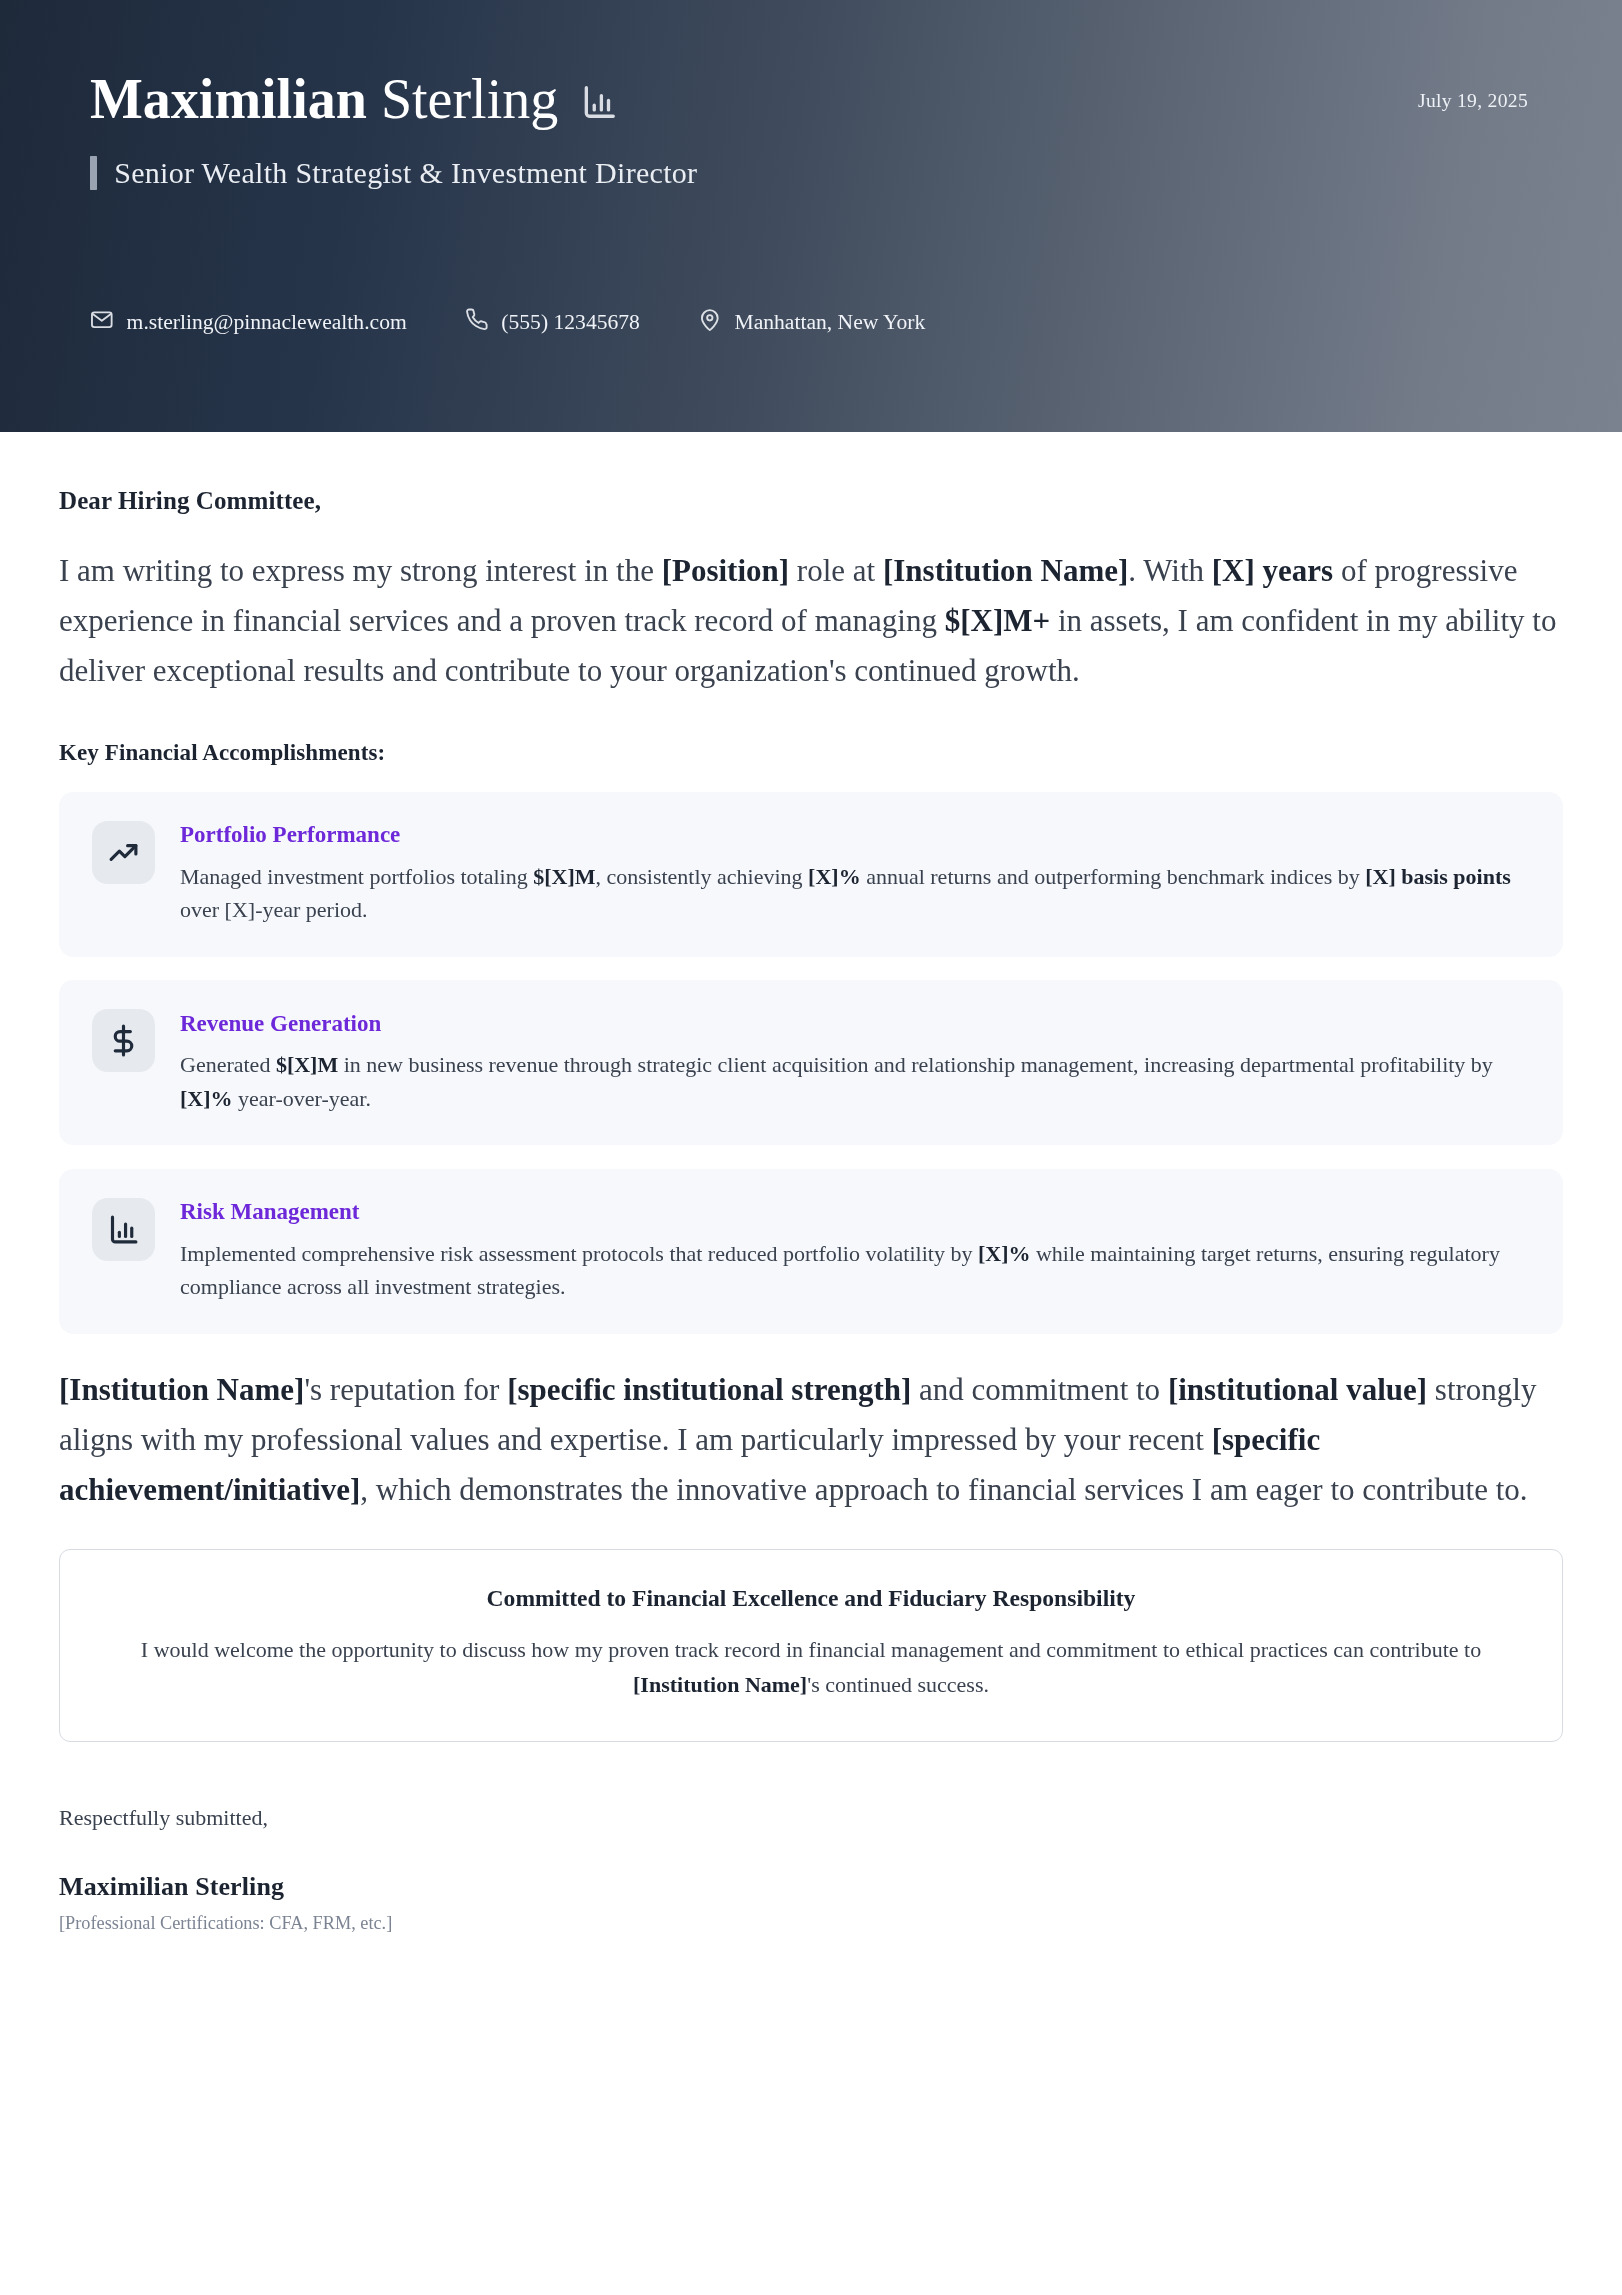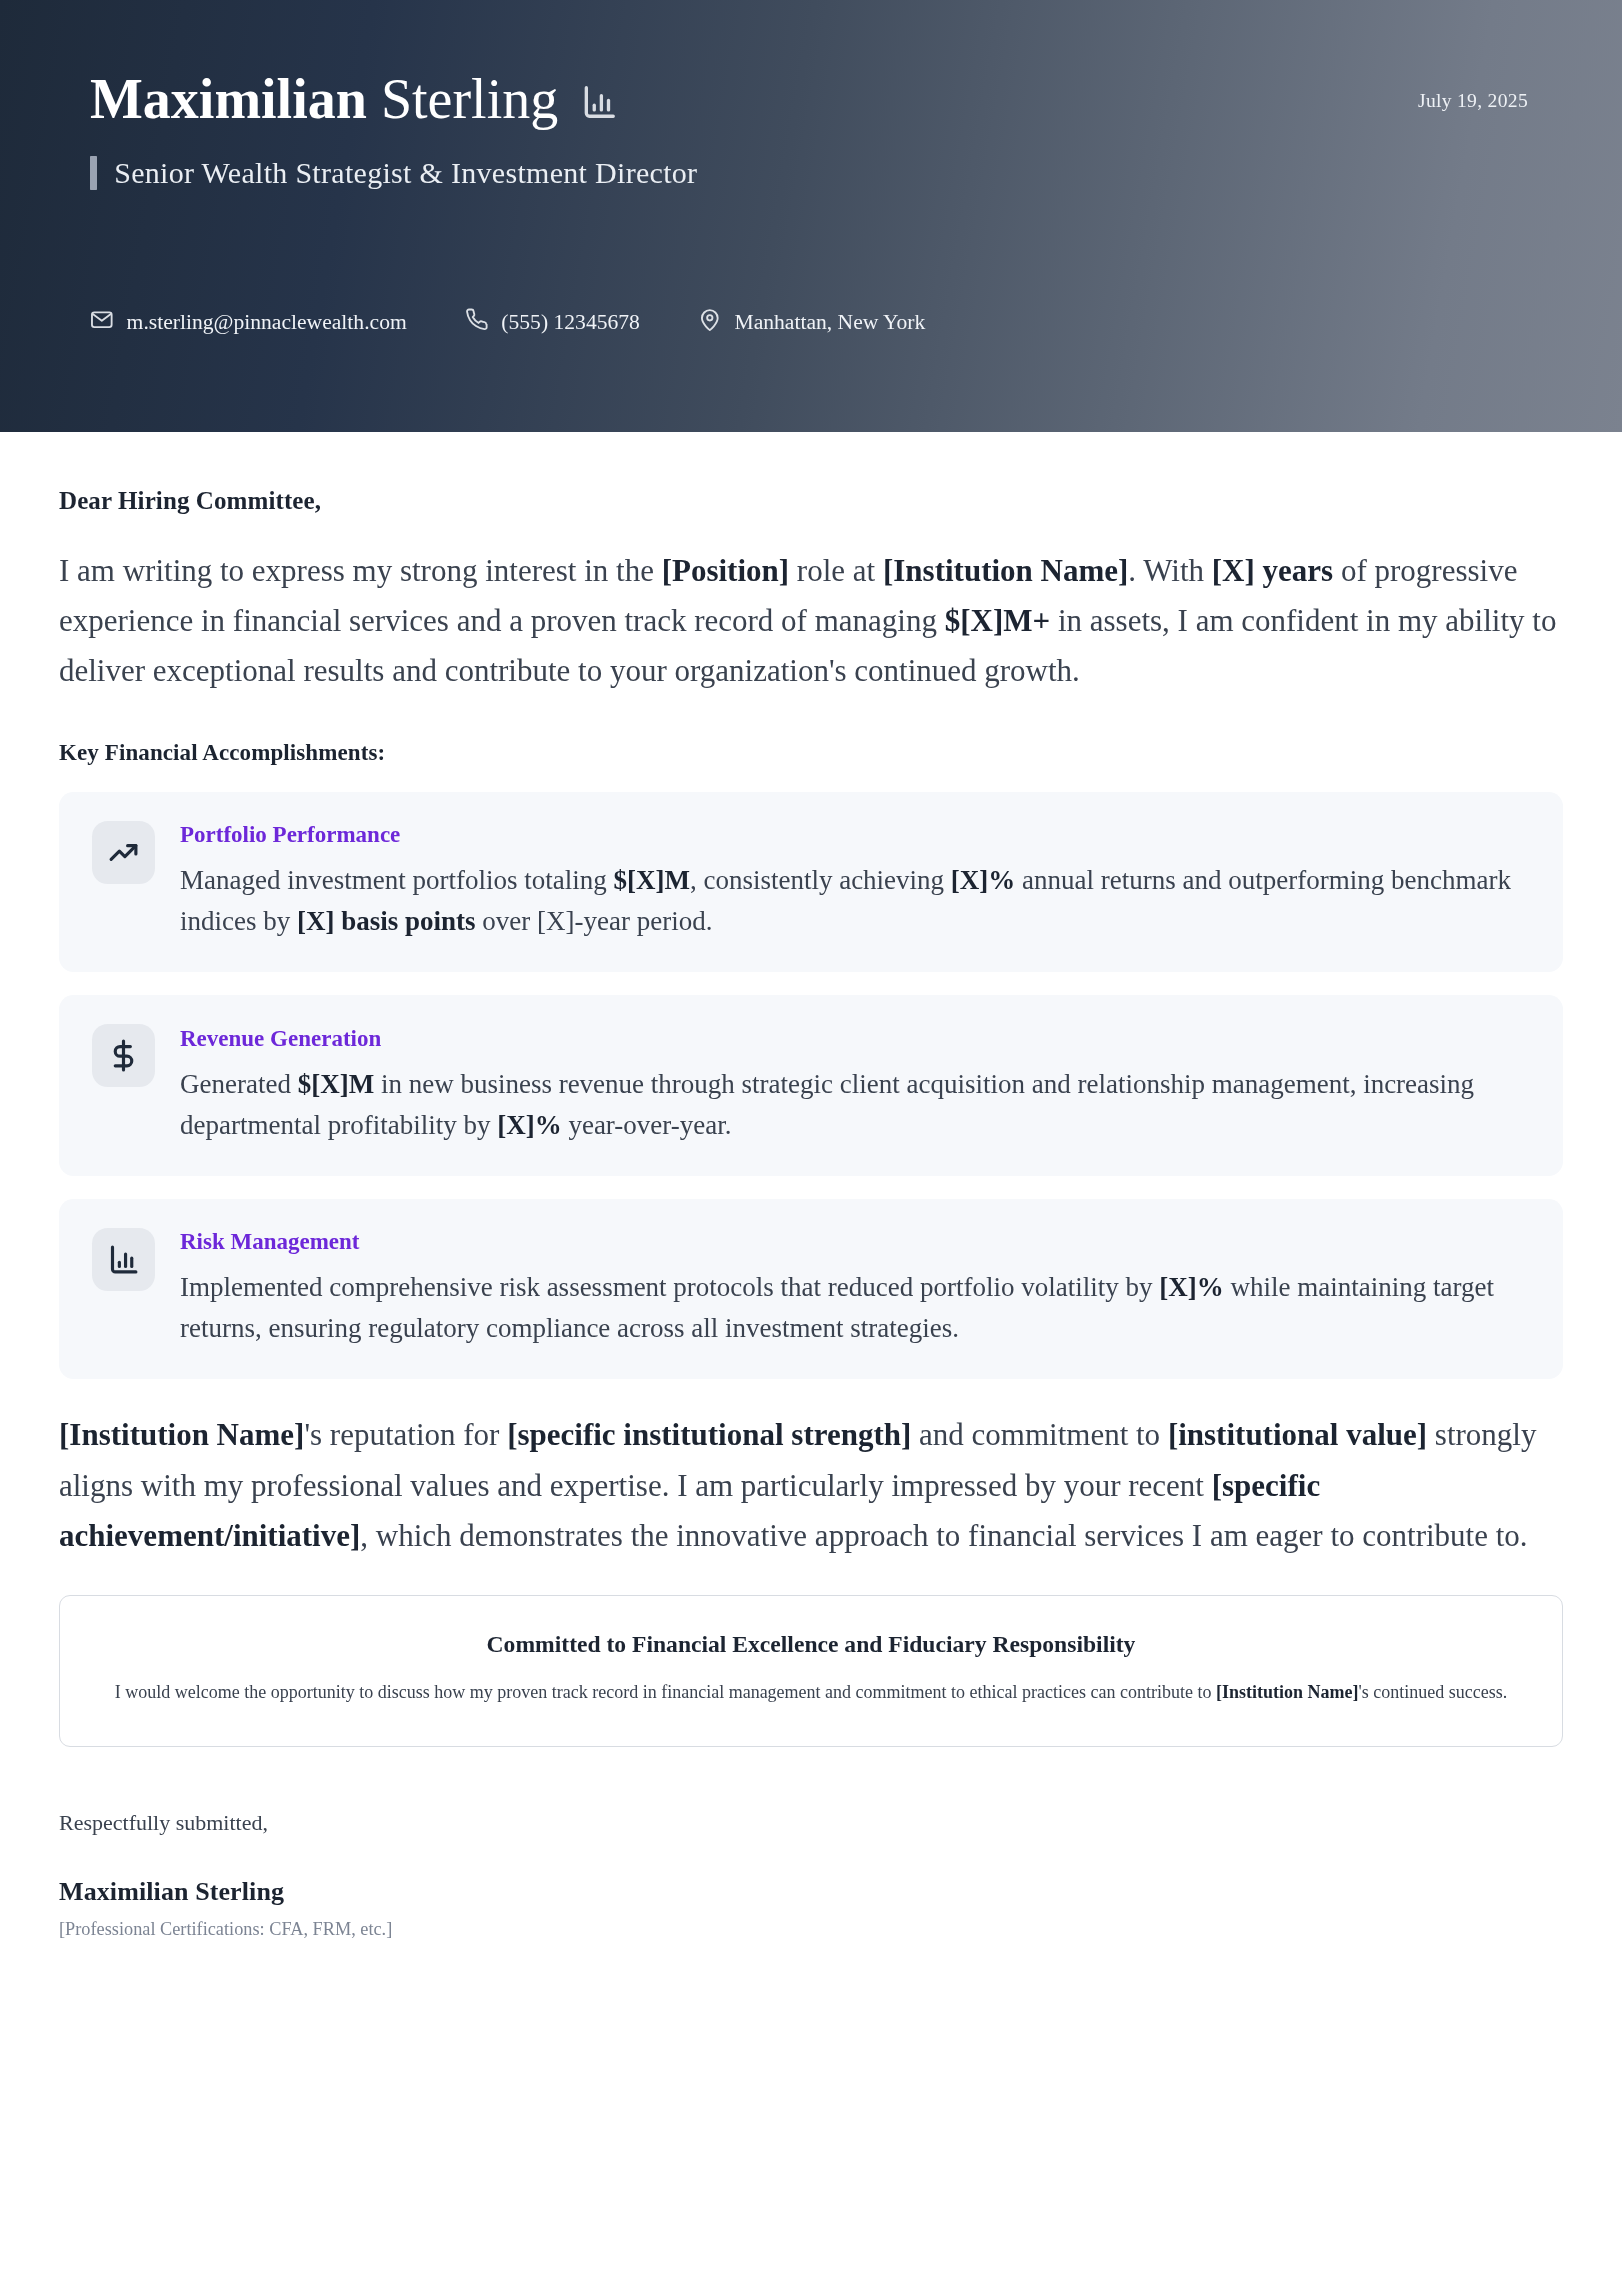--- a/index.html
+++ b/index.html
@@ -141,21 +141,21 @@
     justify-content: center;
   }
   .card-body { flex: 1 1 auto; padding-top: 1.3px; }
   .card-title {
     font-size: 23px;
     font-weight: 700;
     color: #6d28d9;
     margin-bottom: 11.8px;
   }
   .card-text {
-    font-size: 27px;
+    font-size: 22px;
     line-height: 1.52;
     color: #3a424f;
   }
   .card-text b { color: #1c2431; font-weight: 700; }
 
   
   .callout {
     margin-top: 34px;
     border: 1.3px solid #d8dce2;
     border-radius: 11px;
@@ -163,21 +163,21 @@
     text-align: center;
     box-sizing: border-box;
   }
   .callout-title {
     font-size: 23.6px;
     font-weight: 700;
     color: #1c2431;
     margin-bottom: 21px;
   }
   .callout-text {
-    font-size: 18px;
+    font-size: 22px;
     line-height: 1.55;
     color: #3a424f;
   }
   .callout-text b { color: #1c2431; font-weight: 700; }
 
   
   .signoff {
     font-size: 22px;
     color: #3a424f;
     margin-top: 63px;

